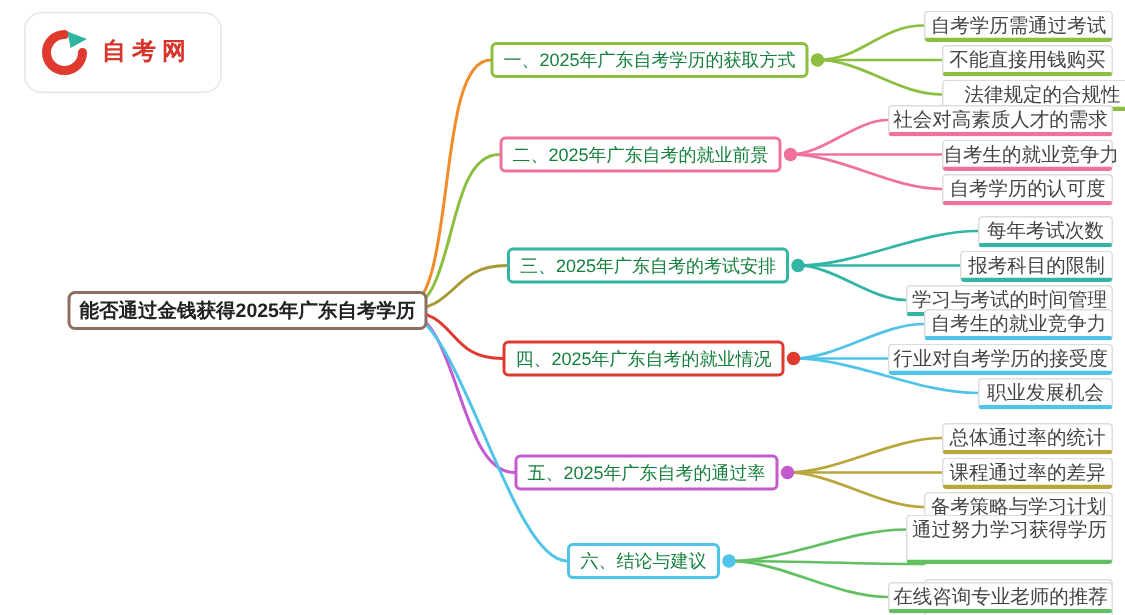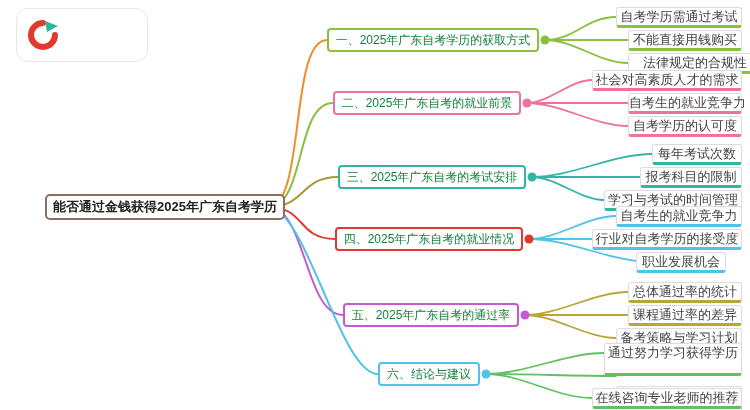--- a/index.html
+++ b/index.html
@@ -81,20 +81,21 @@
     <circle cx="486" cy="374" r="4.5" style="fill: rgb(79, 195, 232);"></circle>
   </g>
 </svg>
 
 <div class="logo-box">
   <svg class="logo-icon" viewBox="0 0 36 36">
     <path d="M30 18a12 12 0 1 1-12-12" fill="none" stroke="#e03a2f" stroke-width="6" stroke-linecap="round"></path>
     <path d="M20 4l13 5-11 6z" fill="#2fb5a0"></path>
   </svg>
   <div class="logo-text">
+    <span class="logo-title">自考网</span>
   </div>
 </div>
 
 <div class="node root-node" style="left: 28px; top: 194px; width: 240px; height: 26px; border-color: rgb(141, 110, 99);">能否通过金钱获得2025年广东自考学历</div>
 
 <div class="node branch-node" style="left: 327px; top: 28px; width: 212px; height: 24px; border-color: rgb(140, 191, 63);">一、2025年广东自考学历的获取方式</div>
 <div class="node branch-node" style="left: 333px; top: 91px; width: 188px; height: 24px; border-color: rgb(240, 112, 158);">二、2025年广东自考的就业前景</div>
 <div class="node branch-node" style="left: 338px; top: 165px; width: 188px; height: 24px; border-color: rgb(51, 181, 166);">三、2025年广东自考的考试安排</div>
 <div class="node branch-node" style="left: 335px; top: 227px; width: 188px; height: 24px; border-color: rgb(224, 57, 46);">四、2025年广东自考的就业情况</div>
 <div class="node branch-node" style="left: 343px; top: 303px; width: 176px; height: 24px; border-color: rgb(196, 90, 208);">五、2025年广东自考的通过率</div>
@@ -107,21 +108,21 @@
 <div class="node leaf-node" style="left: 592px; top: 70px; width: 150px; height: 21px; border-bottom-color: rgb(240, 112, 158);">社会对高素质人才的需求</div>
 <div class="node leaf-node" style="left: 628px; top: 93px; width: 114px; height: 21px; border-bottom-color: rgb(240, 112, 158);">自考生的就业竞争力</div>
 <div class="node leaf-node" style="left: 628px; top: 116px; width: 114px; height: 21px; border-bottom-color: rgb(240, 112, 158);">自考学历的认可度</div>
 
 <div class="node leaf-node" style="left: 652px; top: 144px; width: 90px; height: 21px; border-bottom-color: rgb(51, 181, 166);">每年考试次数</div>
 <div class="node leaf-node" style="left: 640px; top: 167px; width: 102px; height: 21px; border-bottom-color: rgb(51, 181, 166);">报考科目的限制</div>
 <div class="node leaf-node" style="left: 604px; top: 190px; width: 138px; height: 21px; border-bottom-color: rgb(51, 181, 166);">学习与考试的时间管理</div>
 
 <div class="node leaf-node" style="left: 616px; top: 206px; width: 126px; height: 21px; border-bottom-color: rgb(79, 195, 232);">自考生的就业竞争力</div>
 <div class="node leaf-node" style="left: 592px; top: 229px; width: 150px; height: 21px; border-bottom-color: rgb(79, 195, 232);">行业对自考学历的接受度</div>
-<div class="node leaf-node" style="left: 636px; top: 252px; width: 90px; height: 21px; border-bottom-color: rgb(79, 195, 232);">职业发展机会</div>
+<div class="node leaf-node" style="left: 652px; top: 252px; width: 90px; height: 21px; border-bottom-color: rgb(79, 195, 232);">职业发展机会</div>
 
 <div class="node leaf-node" style="left: 628px; top: 282px; width: 114px; height: 21px; border-bottom-color: rgb(184, 166, 60);">总体通过率的统计</div>
 <div class="node leaf-node" style="left: 628px; top: 305px; width: 114px; height: 21px; border-bottom-color: rgb(184, 166, 60);">课程通过率的差异</div>
 <div class="node leaf-node" style="left: 616px; top: 328px; width: 126px; height: 21px; border-bottom-color: rgb(184, 166, 60);">备考策略与学习计划</div>
 
 <div class="node leaf-node" style="left: 604px; top: 343px; width: 138px; height: 33px; border-bottom-color: rgb(98, 192, 98);">通过努力学习获得学历</div>
 <div class="node leaf-node" style="left: 616px; top: 386px; width: 126px; height: 32px; border-bottom-color: rgb(98, 192, 98);">选择专业的教育机构</div>
 <div class="node leaf-node" style="left: 592px; top: 388px; width: 150px; height: 21px; border-bottom-color: rgb(98, 192, 98);">在线咨询专业老师的推荐</div>
 
 </body></html>

